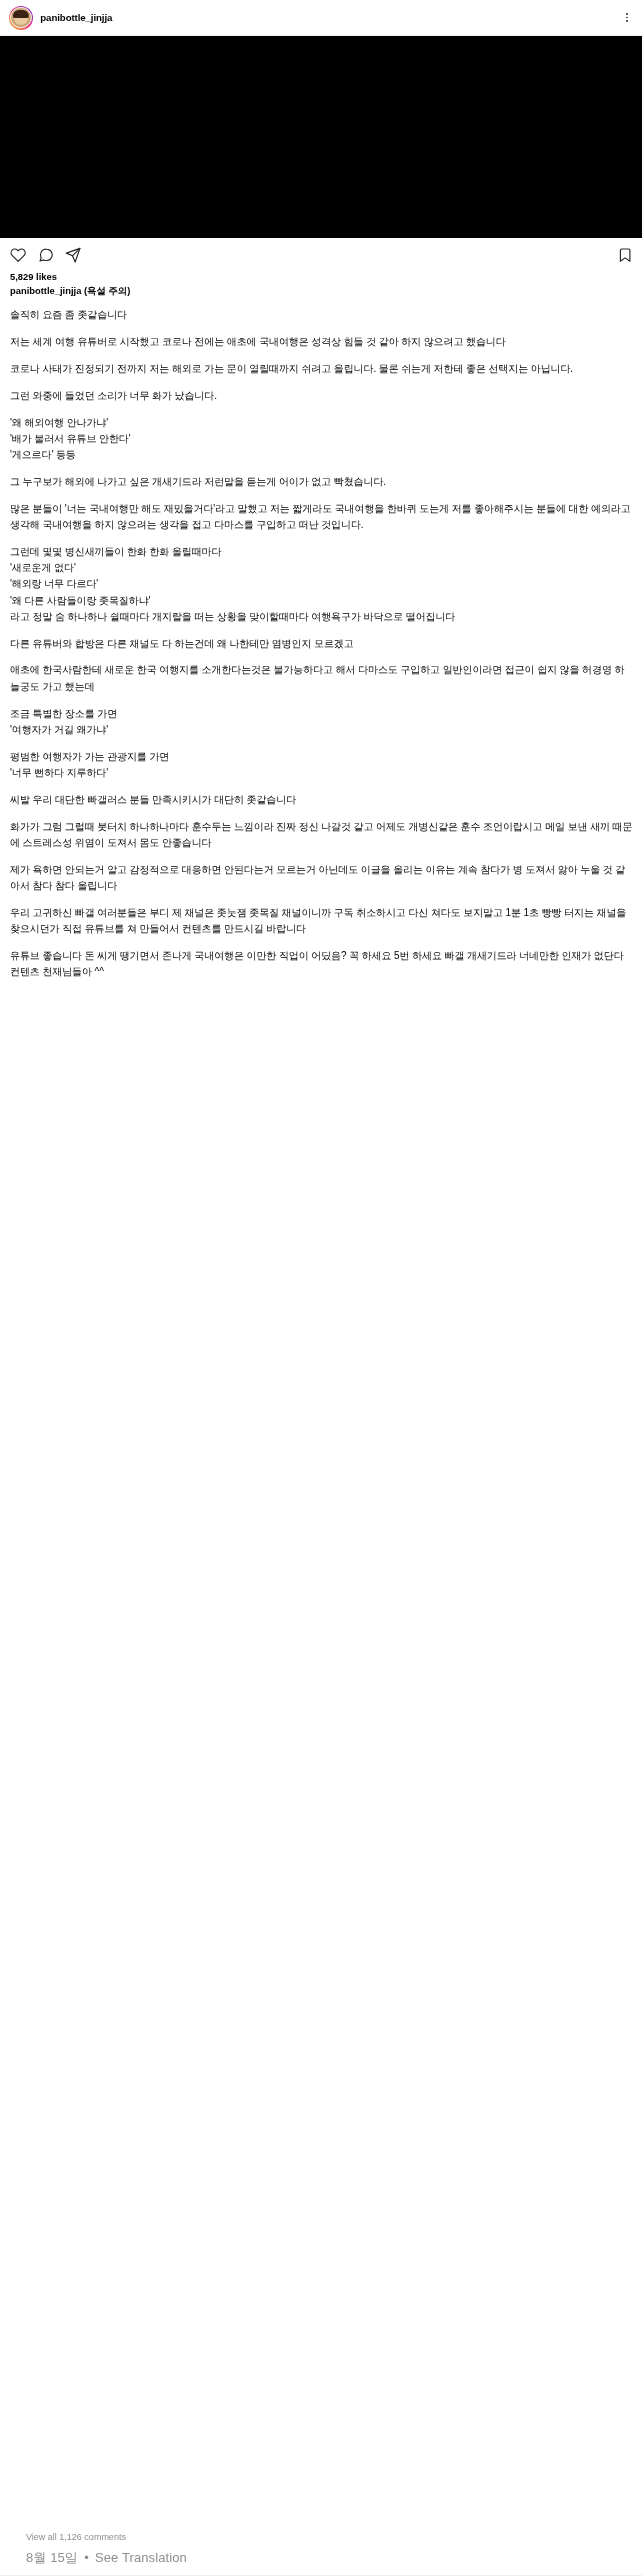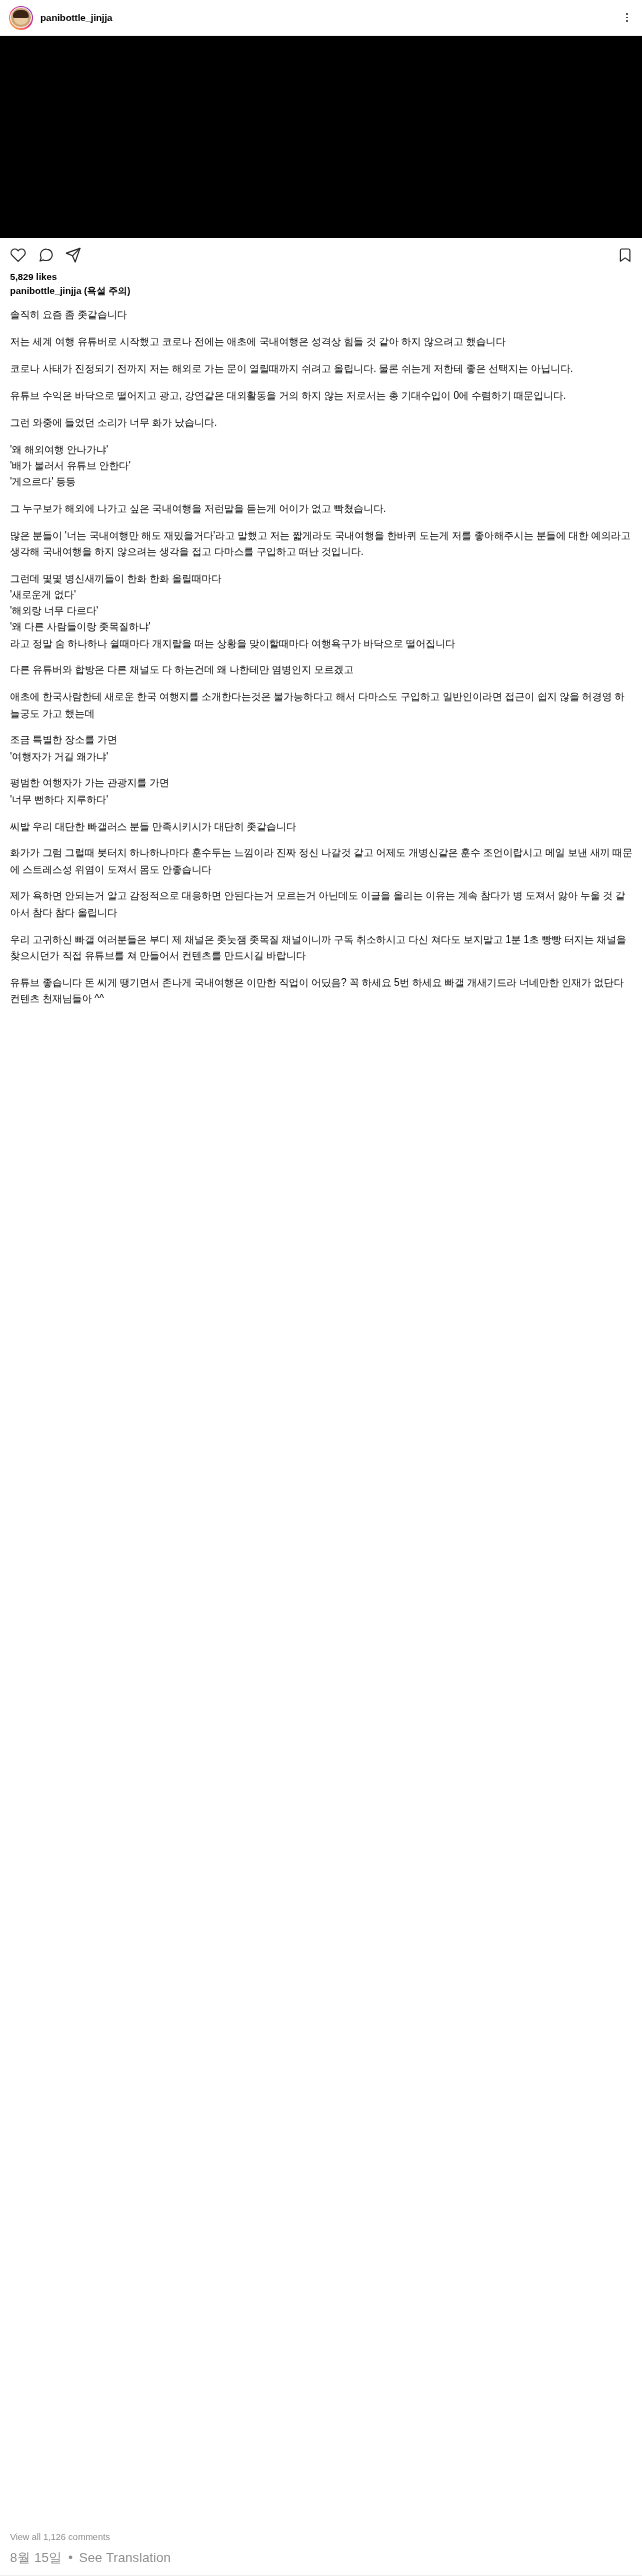--- a/index.html
+++ b/index.html
@@ -119,20 +119,21 @@
     white-space: pre-wrap;
     letter-spacing: -0.1px;
     word-break: break-all;
   }
   .para:last-of-type { margin-bottom: 6.3px; }
 
   
   .footer {
     padding: 0 10px 5px 10px;
     flex: 0 0 auto;
+    margin-left: 16px;
   }
   .view-comments {
     font-size: 9px;
     color: #8e8e8e;
     margin-top: 3.8px;
     margin-bottom: 6.3px;
   }
   .meta {
     font-size: 13px;
     color: #8e8e8e;
@@ -193,26 +194,25 @@
     </span>
   </div>
 
   <div class="body">
     <div class="likes">5,829 likes</div>
     <div class="caption-user">panibottle_jinjja (욕설 주의)</div>
 
     <p class="para">솔직히 요즘 좀 좃같습니다</p>
     <p class="para">저는 세계 여행 유튜버로 시작했고 코로나 전에는 애초에 국내여행은 성격상 힘들 것 같아 하지 않으려고 했습니다</p>
     <p class="para">코로나 사태가 진정되기 전까지 저는 해외로 가는 문이 열릴때까지 쉬려고 올립니다. 물론 쉬는게 저한테 좋은 선택지는 아닙니다.</p>
-    <p class="para">유튜브 수익은 바닥으로 떨어지고 광고, 강연같은 대외활동을 거의 하지 않는 저로서는 총 기대수입이 0에 수렴하기 때문입니다.</p>
     <p class="para">그런 와중에 들었던 소리가 너무 화가 났습니다.</p>
     <p class="para">'왜 해외여행 안나가냐'
 '배가 불러서 유튜브 안한다'
 '게으르다' 등등</p>
-    <p class="para">그 누구보가 해외에 나가고 싶은 국내여행을 저런말을 듣는게 어이가 없고 빡쳤습니다.</p>
+    <p class="para">그 누구보가 해외에 나가고 싶은 개새기드라 저런말을 듣는게 어이가 없고 빡쳤습니다.</p>
     <p class="para">많은 분들이 '너는 국내여행만 해도 재밌을거다'라고 말했고 저는 짧게라도 국내여행을 한바퀴 도는게 저를 좋아해주시는 분들에 대한 예의라고 생각해 국내여행을 하지 않으려는 생각을 접고 다마스를 구입하고 떠난 것입니다.</p>
     <p class="para">그런데 몇몇 병신새끼들이 한화 한화 올릴때마다
 '새로운게 없다'
 '해외랑 너무 다르다'
 '왜 다른 사람들이랑 좃목질하냐'
 라고 정말 숨 하나하나 쉴때마다 개지랄을 떠는 상황을 맞이할때마다 여행욕구가 바닥으로 떨어집니다</p>
     <p class="para">다른 유튜버와 합방은 다른 채널도 다 하는건데 왜 나한테만 염병인지 모르겠고</p>
     <p class="para">애초에 한국사람한테 새로운 한국 여행지를 소개한다는것은 불가능하다고 해서 다마스도 구입하고 일반인이라면 접근이 쉽지 않을 허경영 하늘궁도 가고 했는데</p>
     <p class="para">조금 특별한 장소를 가면
 '여행자가 거길 왜가냐'</p>

